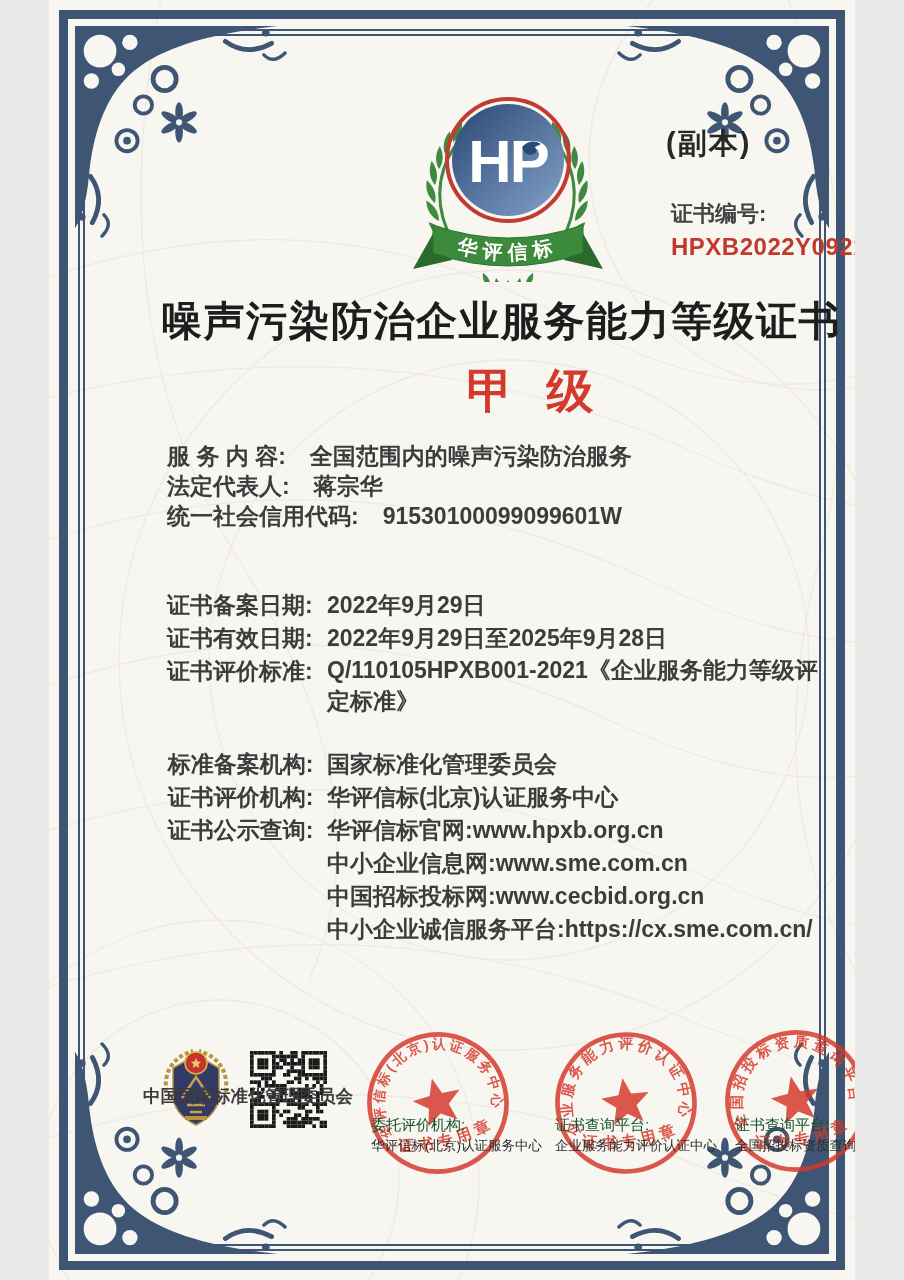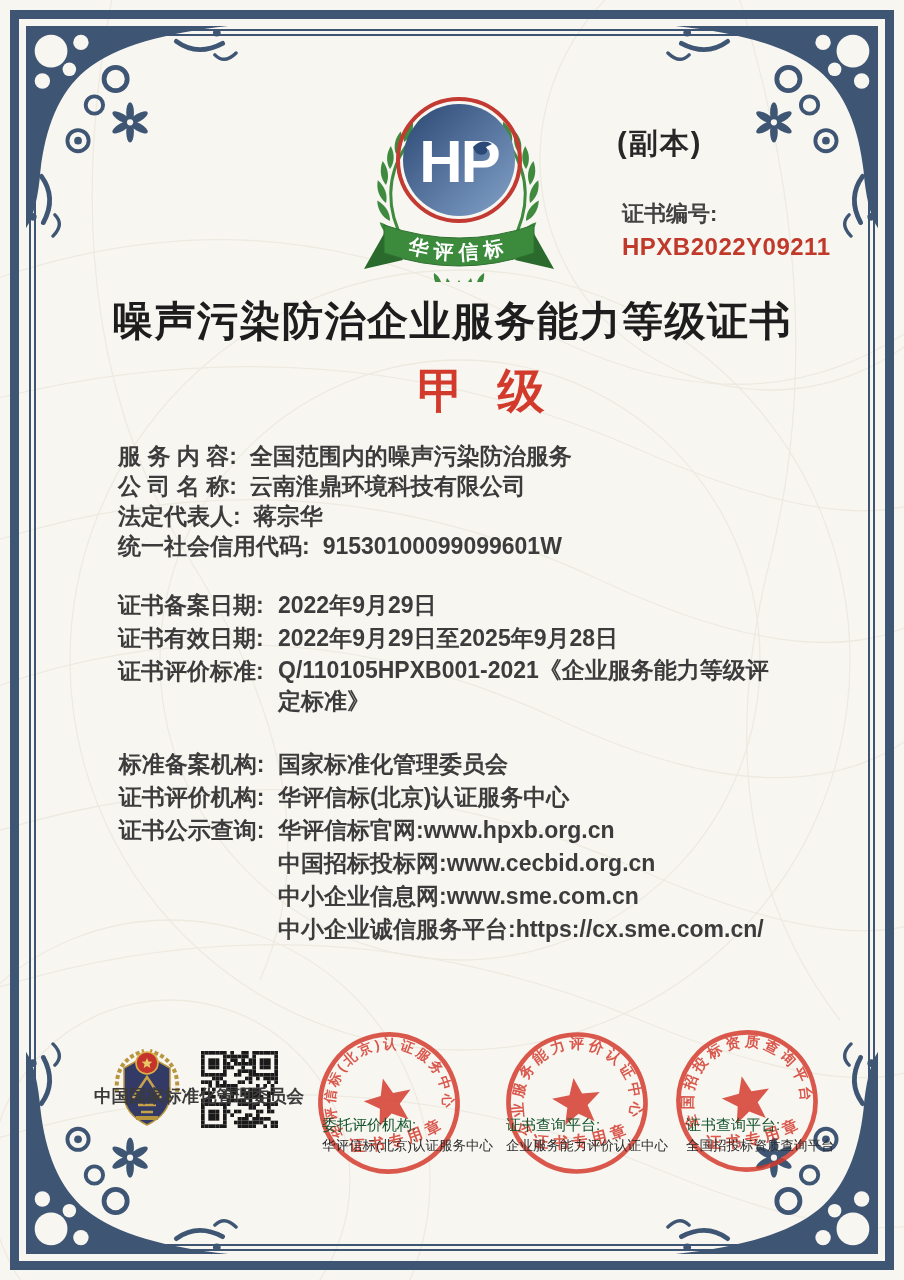--- a/index.html
+++ b/index.html
@@ -1,16 +1,16 @@
 <!DOCTYPE html>
 <html><head>
 <meta charset="utf-8">
 <style>
   html,body{margin:0;padding:0;background:#e9e9e9;}
-  .page{position:relative;width:904px;height:1280px;margin:0 auto;background:#f8f6f1;
+  .page{position:relative;width:806px;height:1280px;margin:0 auto;background:#f8f6f1;
         overflow:hidden;font-family:"Liberation Sans","DejaVu Sans",sans-serif;}
   svg{display:block}
 
   
   .frame-outer{position:absolute;inset:10px;border:9px solid #3e5674;pointer-events:none;}
   .frame-inner{position:absolute;inset:29px;border:7px double #3e5674;pointer-events:none;}
   .corner{position:absolute;width:212px;height:212px;color:#3e5674;pointer-events:none;}
   .corner.tl{left:26px;top:26px}
   .corner.tr{right:26px;top:26px;transform:scaleX(-1)}
   .corner.bl{left:26px;bottom:26px;transform:scaleY(-1)}
@@ -29,21 +29,21 @@
   .title{position:absolute;top:294px;left:0;width:904px;text-align:center;
          font-size:41px;font-weight:700;color:#1d1d1d;letter-spacing:1.5px;}
   .grade{position:absolute;top:360px;left:0;width:904px;text-align:center;
          font-size:47px;font-weight:700;color:#d23a2c;letter-spacing:10px;text-indent:10px;padding-left:29px;}
 
   
   .block{position:absolute;left:118px;color:#3c3c3c;font-weight:600;font-size:23px;}
   .block .row{display:flex;align-items:flex-start;}
   .lab{white-space:nowrap;margin-right:13px;}
   .val{white-space:nowrap;}
-  .subject{top:441px;}  .subject .row{line-height:30px;}
+  .subject{top:441px;}  .subject .row{line-height:30px;gap:11px;}
   .meta{top:589px;}     .meta .row{line-height:33px;}
   .orgs{top:748px;}     .orgs .row{line-height:33px;text-align:center;}
   .meta .lab,.orgs .lab{min-width:147px;}
   .meta .row-std .val{white-space:normal;width:500px;line-height:31px;}
 
   
   .emblem{position:absolute;left:110px;top:1046px;width:74px;height:86px;}
   .qr{position:absolute;left:201px;top:1051px;width:77px;height:77px;}
   .authority-name{position:absolute;left:86px;top:1084px;width:226px;text-align:center;
                   font-size:17.5px;font-weight:600;color:#3b3b3b;}
@@ -248,24 +248,20 @@
 
   <div class="title">噪声污染防治企业服务能力等级证书</div>
   <div class="grade">甲 级</div>
 
   <section class="block subject">
     <div class="row">
       <span class="lab">服 务 内 容:</span>
       <span class="val">全国范围内的噪声污染防治服务</span>
     </div>
     <div class="row">
-      <span class="lab">公 司 名 称:</span>
-      <span class="val">云南淮鼎环境科技有限公司</span>
-    </div>
-    <div class="row">
       <span class="lab">法定代表人:</span>
       <span class="val">蒋宗华</span>
     </div>
     <div class="row">
       <span class="lab">统一社会信用代码:</span>
       <span class="val">91530100099099601W</span>
     </div>
   </section>
 
   <section class="block meta">
@@ -291,25 +287,25 @@
     <div class="row">
       <span class="lab">证书评价机构:</span>
       <span class="val">华评信标(北京)认证服务中心</span>
     </div>
     <div class="row">
       <span class="lab">证书公示查询:</span>
       <span class="val">华评信标官网:www.hpxb.org.cn</span>
     </div>
     <div class="row">
       <span class="lab"></span>
+      <span class="val">中小企业信息网:www.sme.com.cn</span>
+    </div>
+    <div class="row">
+      <span class="lab"></span>
       <span class="val">中国招标投标网:www.cecbid.org.cn</span>
-    </div>
-    <div class="row">
-      <span class="lab"></span>
-      <span class="val">中小企业信息网:www.sme.com.cn</span>
     </div>
     <div class="row">
       <span class="lab"></span>
       <span class="val">中小企业诚信服务平台:https://cx.sme.com.cn/</span>
     </div>
   </section>
 
   <svg class="emblem" viewBox="0 0 74 86">
     <path d="M7,46 Q4,14 34,5" fill="none" stroke="#b8953f" stroke-width="4" stroke-dasharray="4 2.5"></path>
     <path d="M67,46 Q70,14 40,5" fill="none" stroke="#b8953f" stroke-width="4" stroke-dasharray="4 2.5"></path>

